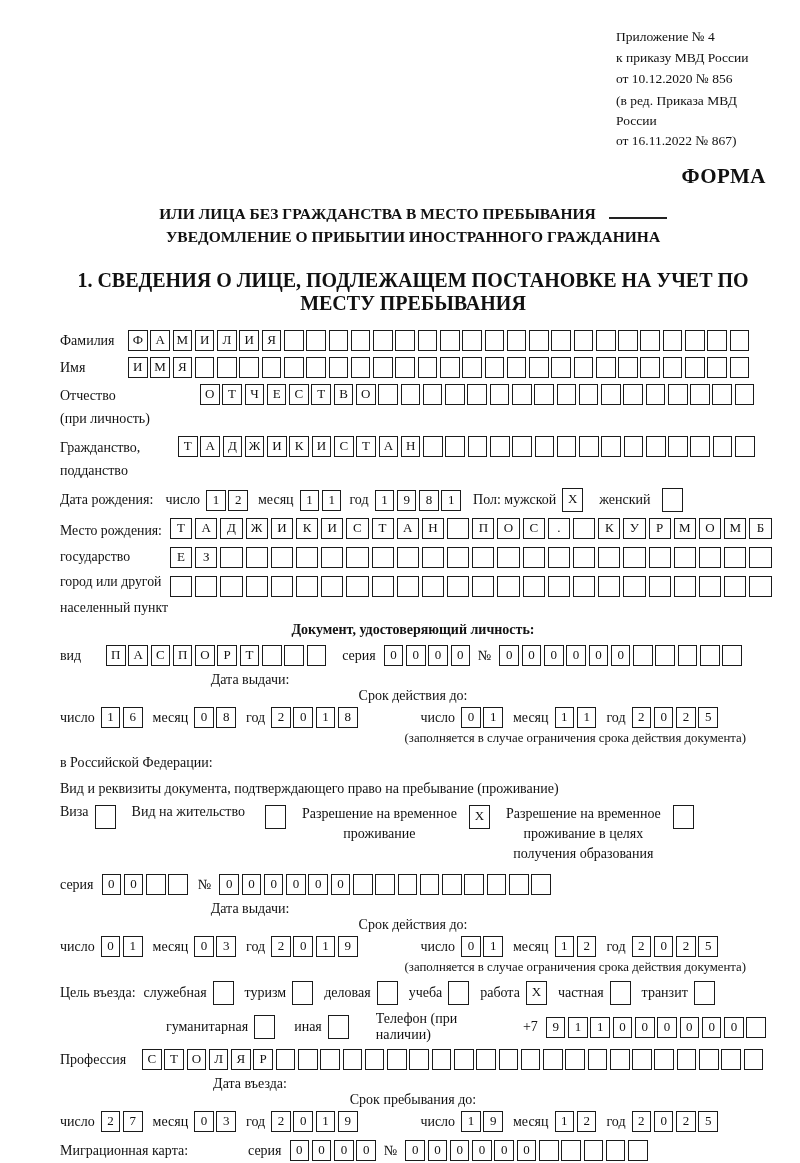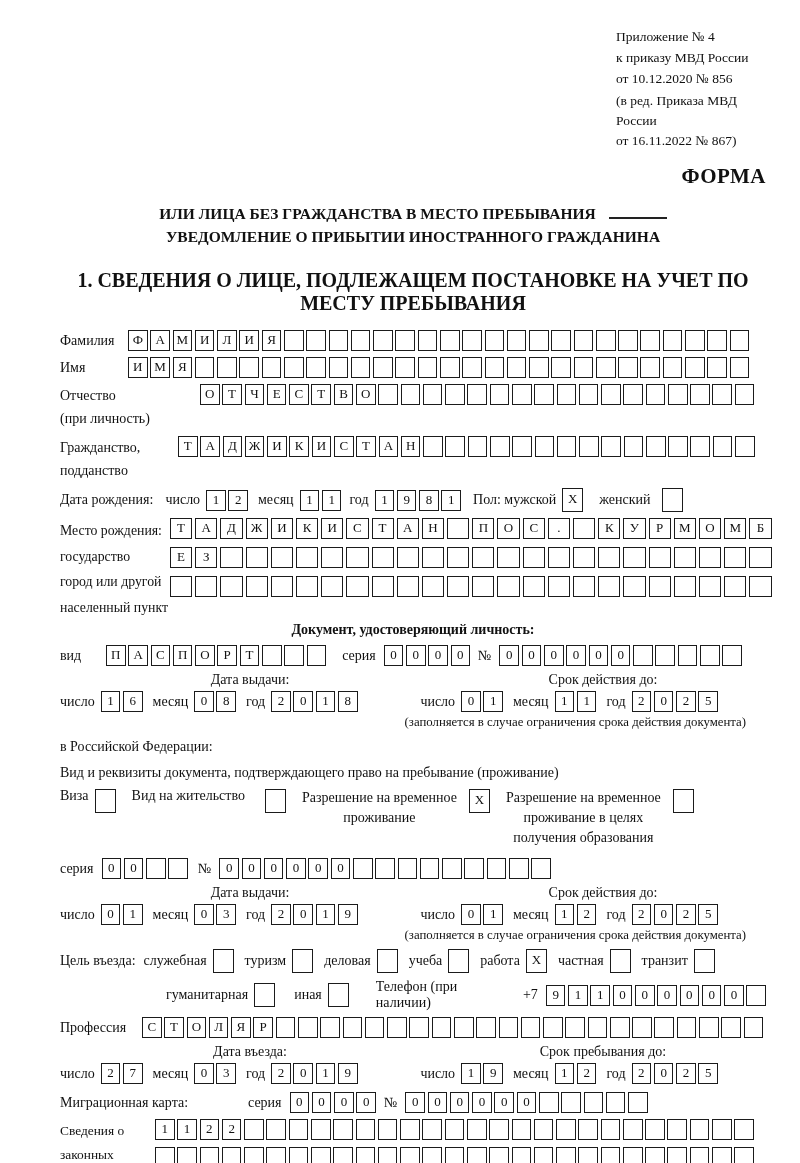--- a/index.html
+++ b/index.html
@@ -39,21 +39,21 @@
   .two-line{line-height:23px;}
 
   
   .bp{display:flex;align-items:flex-start;margin-top:2px;}
   .bp-labels{width:110px;flex:none;line-height:25.5px;font-size:13.8px;}
   .bp-rows .cells{margin-bottom:8px;display:flex;}
 
   .center-head{text-align:center;font-weight:bold;font-size:14px;margin:2px 0 7px 0;}
 
   .dlbl{margin:0 6px 0 0;}
-  .dates-head{display:flex;font-size:14px;margin-top:4px;}
+  .dates-head{display:flex;font-size:14px;margin-top:4px;flex-direction:column;}
   .dh-left{width:380px;text-align:center;}
   .dh-right{flex:1;text-align:center;}
   .dates-row{display:flex;align-items:center;margin-top:3px;}
   .dg{display:flex;align-items:center;}
   .dg .cells{margin-right:10px;}
   .dg-right{margin-left:auto;margin-right:38px;}
   .valid-note{text-align:right;font-size:12.8px;margin:3px 20px 6px 0;}
 
   .plain{margin:4px 0;line-height:22px;}
 

